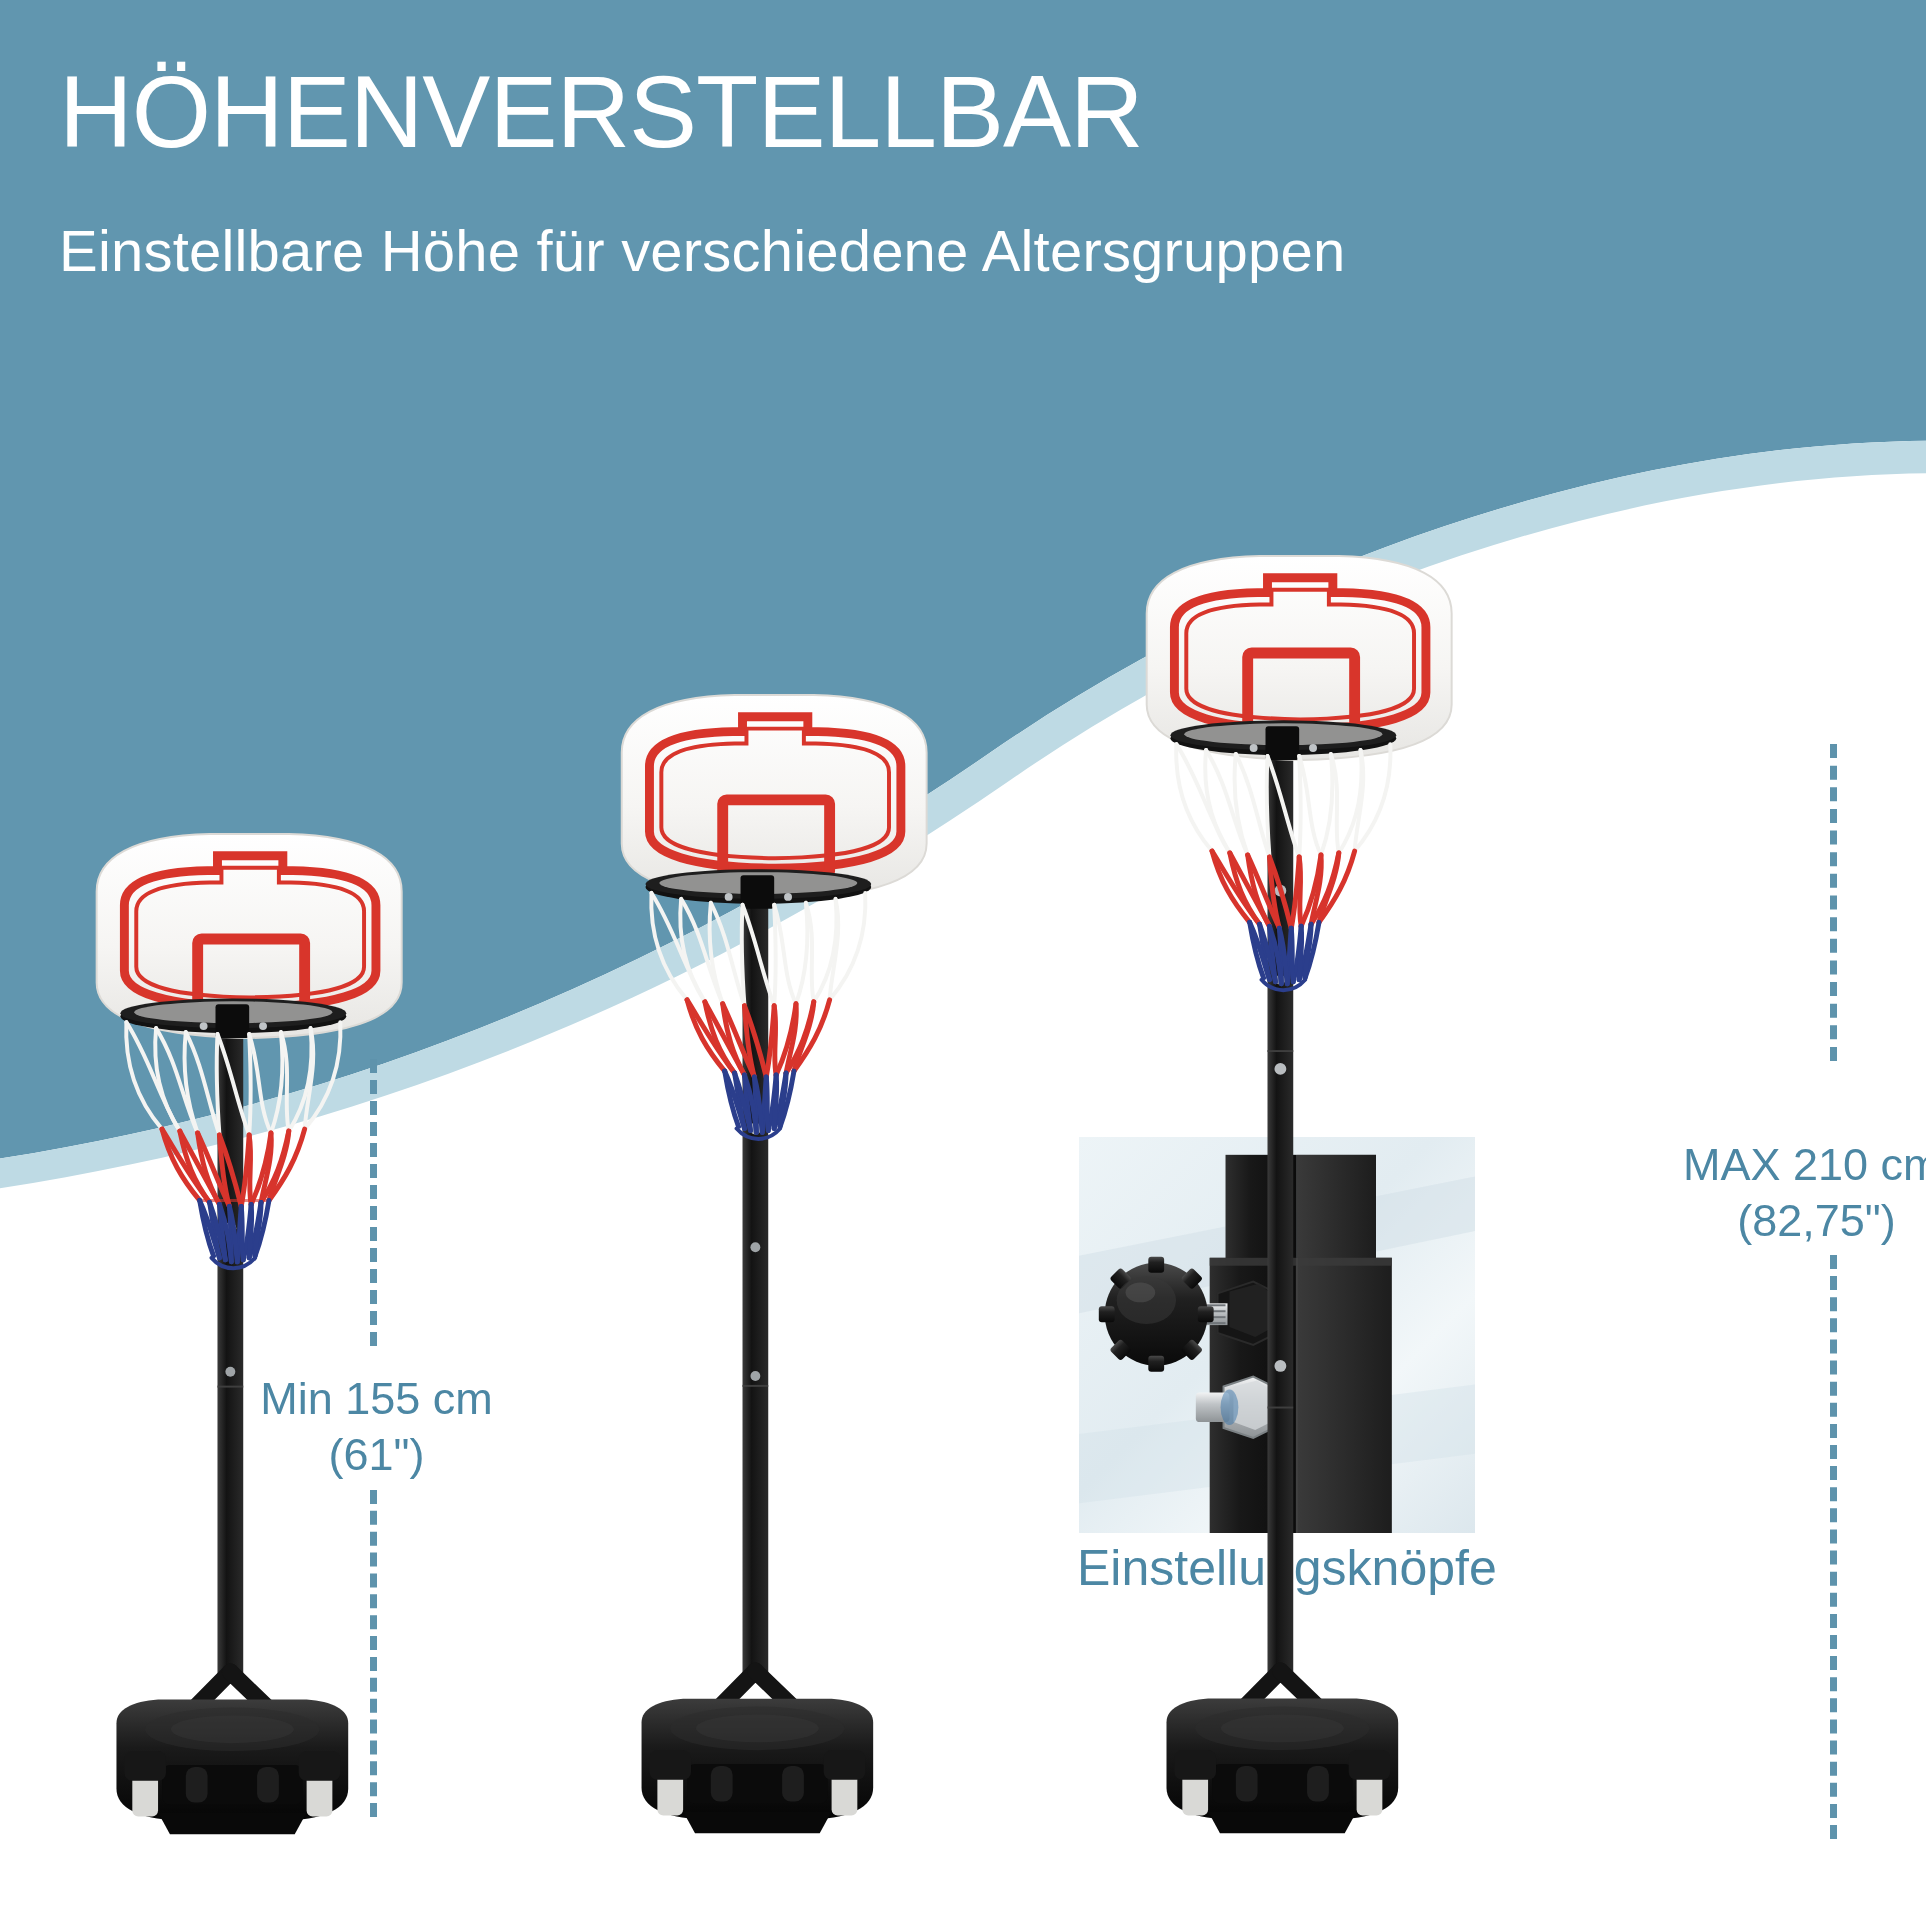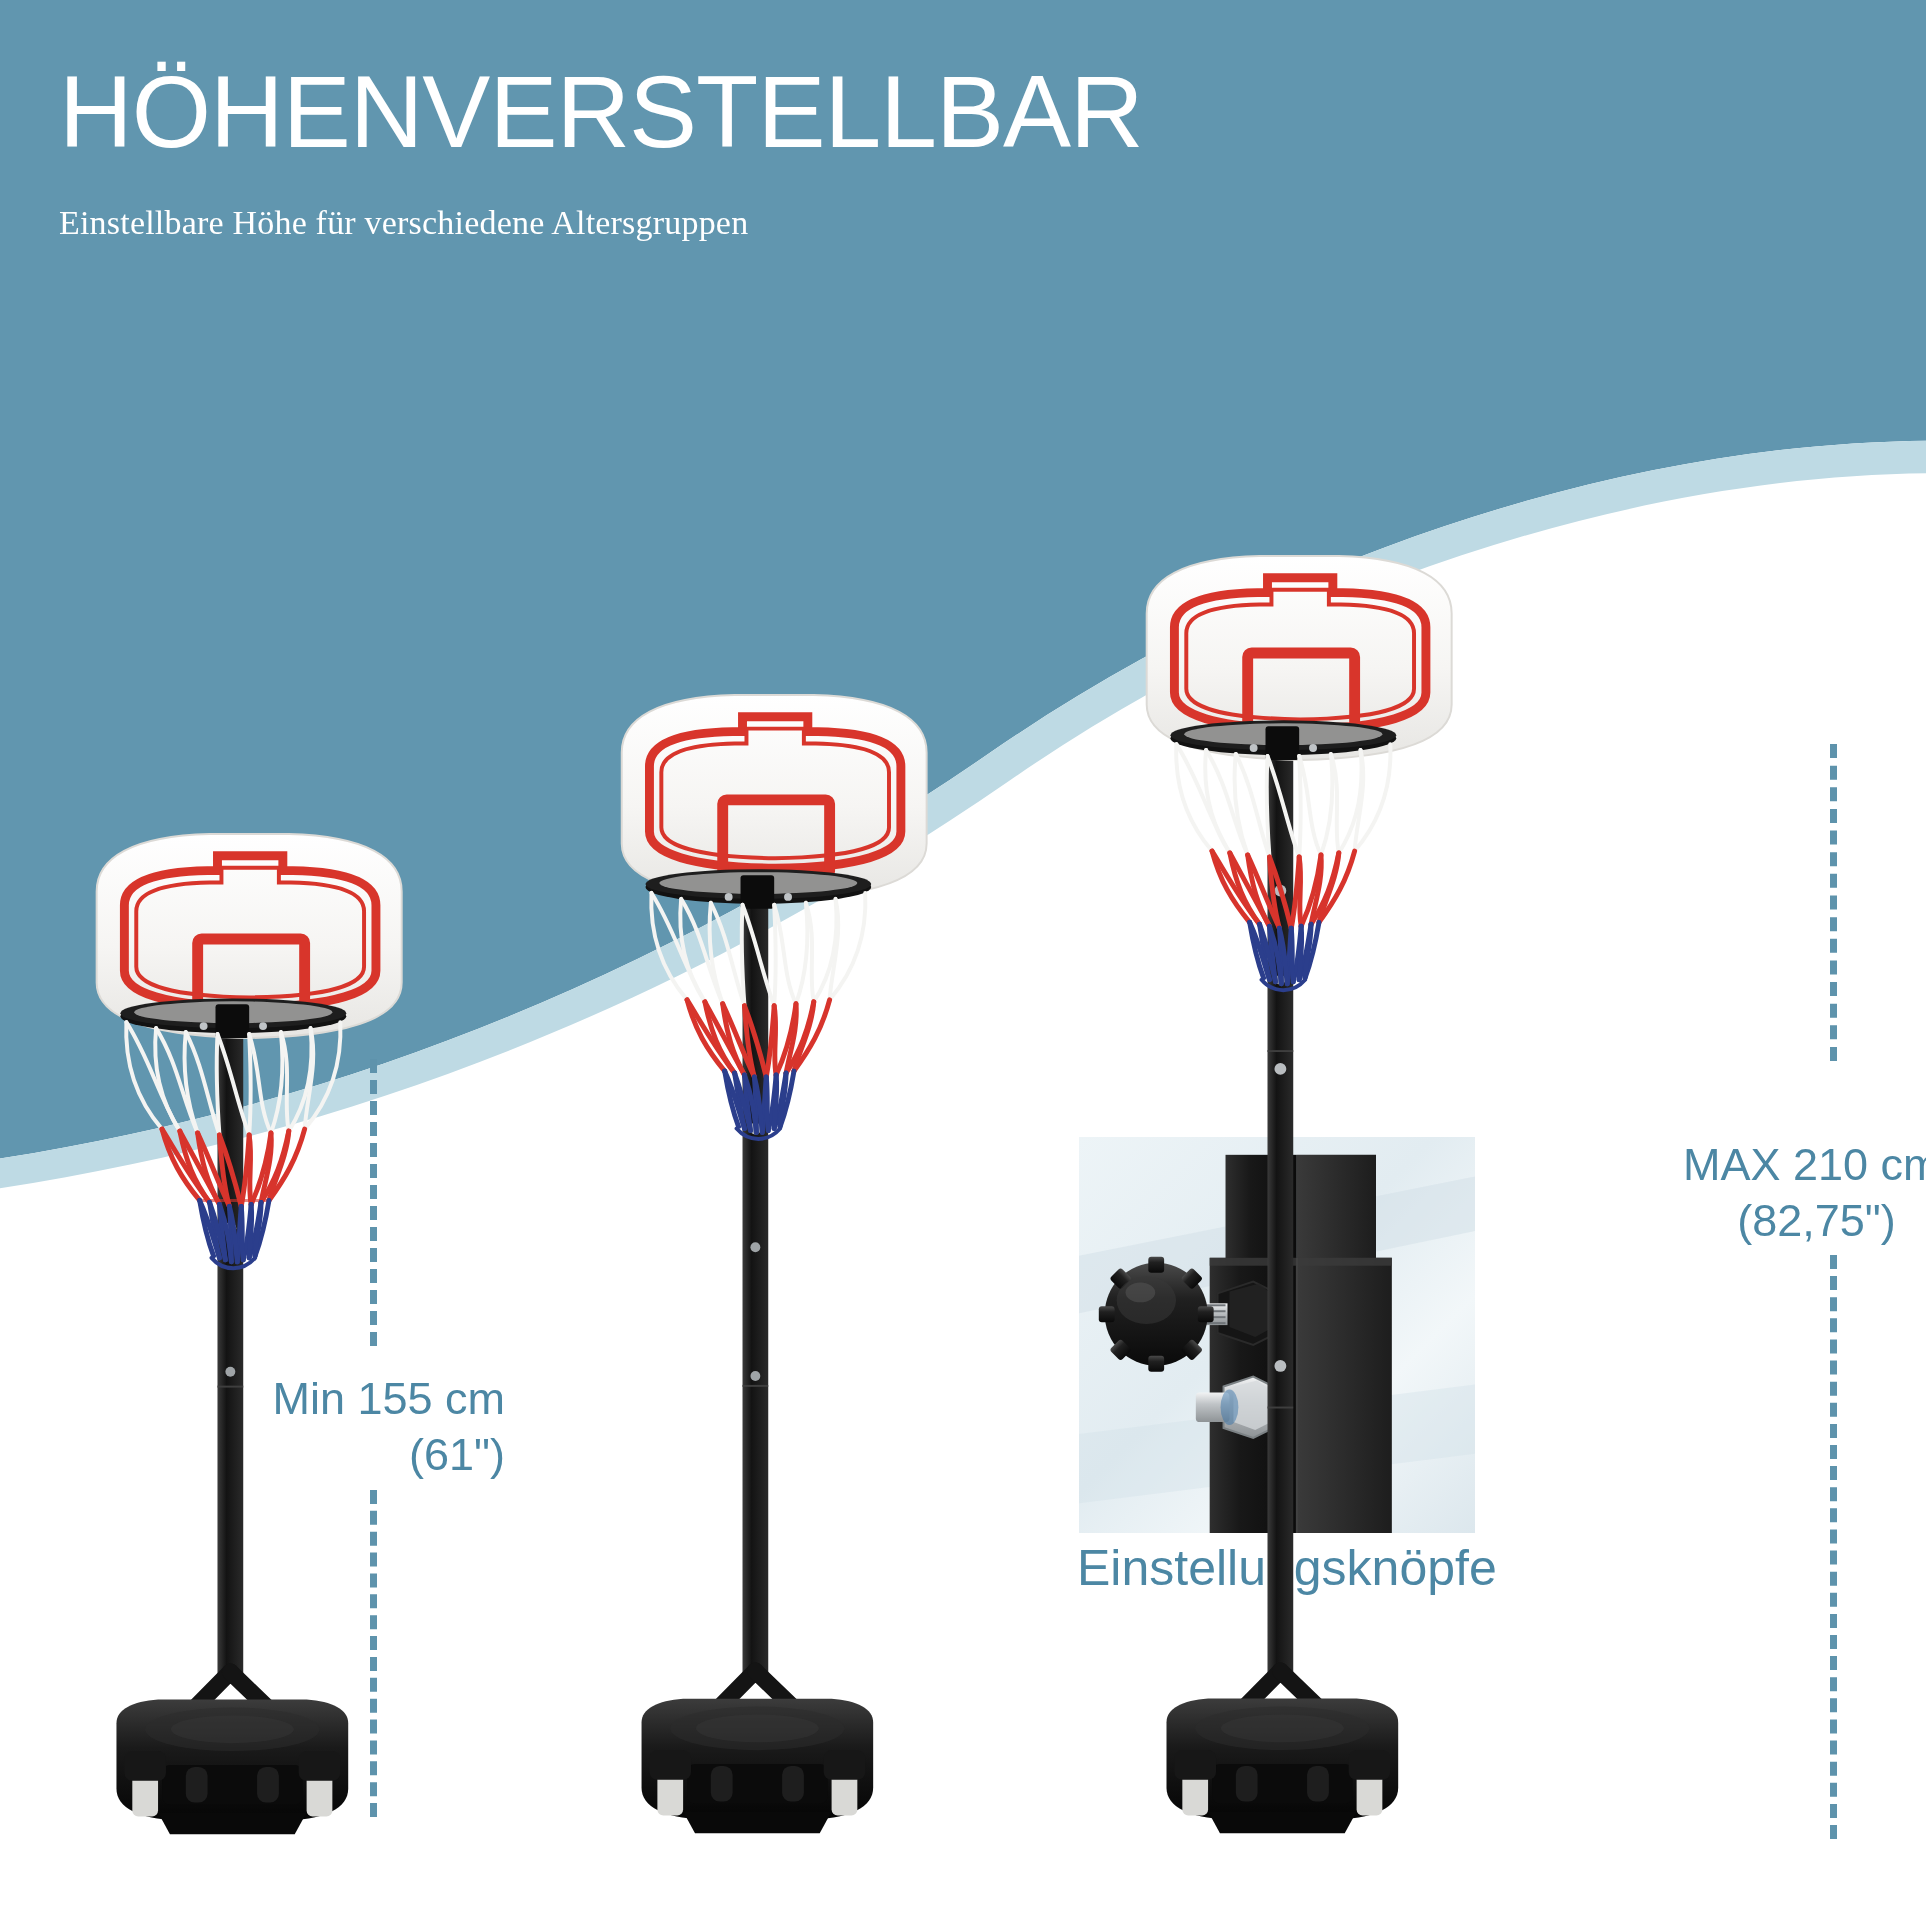--- a/index.html
+++ b/index.html
@@ -5,26 +5,26 @@
   html,body{margin:0;padding:0;background:#fff;}
   body{width:1927px;height:1927px;position:relative;overflow:hidden;
        font-family:"Liberation Sans","DejaVu Sans",sans-serif;}
 
   
   #bg{position:absolute;inset:0;}
 
   
   .hdr-title{position:absolute;left:59px;top:61px;font-size:102px;font-weight:400;
              color:#ffffff;letter-spacing:-1px;line-height:1.0;white-space:nowrap;}
-  .hdr-sub{position:absolute;left:59px;top:206px;font-size:34px;font-weight:300;
-           color:#ffffff;letter-spacing:0.2px;line-height:1.0;white-space:nowrap;font-family:Liberation Serif, serif;}
+  .hdr-sub{position:absolute;left:59px;top:222px;font-size:58px;font-weight:300;
+           color:#ffffff;letter-spacing:0.2px;line-height:1.0;white-space:nowrap;}
 
   
   .callout{position:absolute;color:#4C87A4;font-size:45px;font-weight:400;
-           text-align:right;line-height:1.25;white-space:nowrap;}
+           text-align:center;line-height:1.25;white-space:nowrap;}
   .callout .l2{display:block;}
 
   .caption{position:absolute;color:#4C87A4;font-size:50px;font-weight:300;
            white-space:nowrap;}
 
   
   .dash{position:absolute;width:0;border-left:7px dashed #5E93AC;}
 
   
   .stack{position:absolute;}

